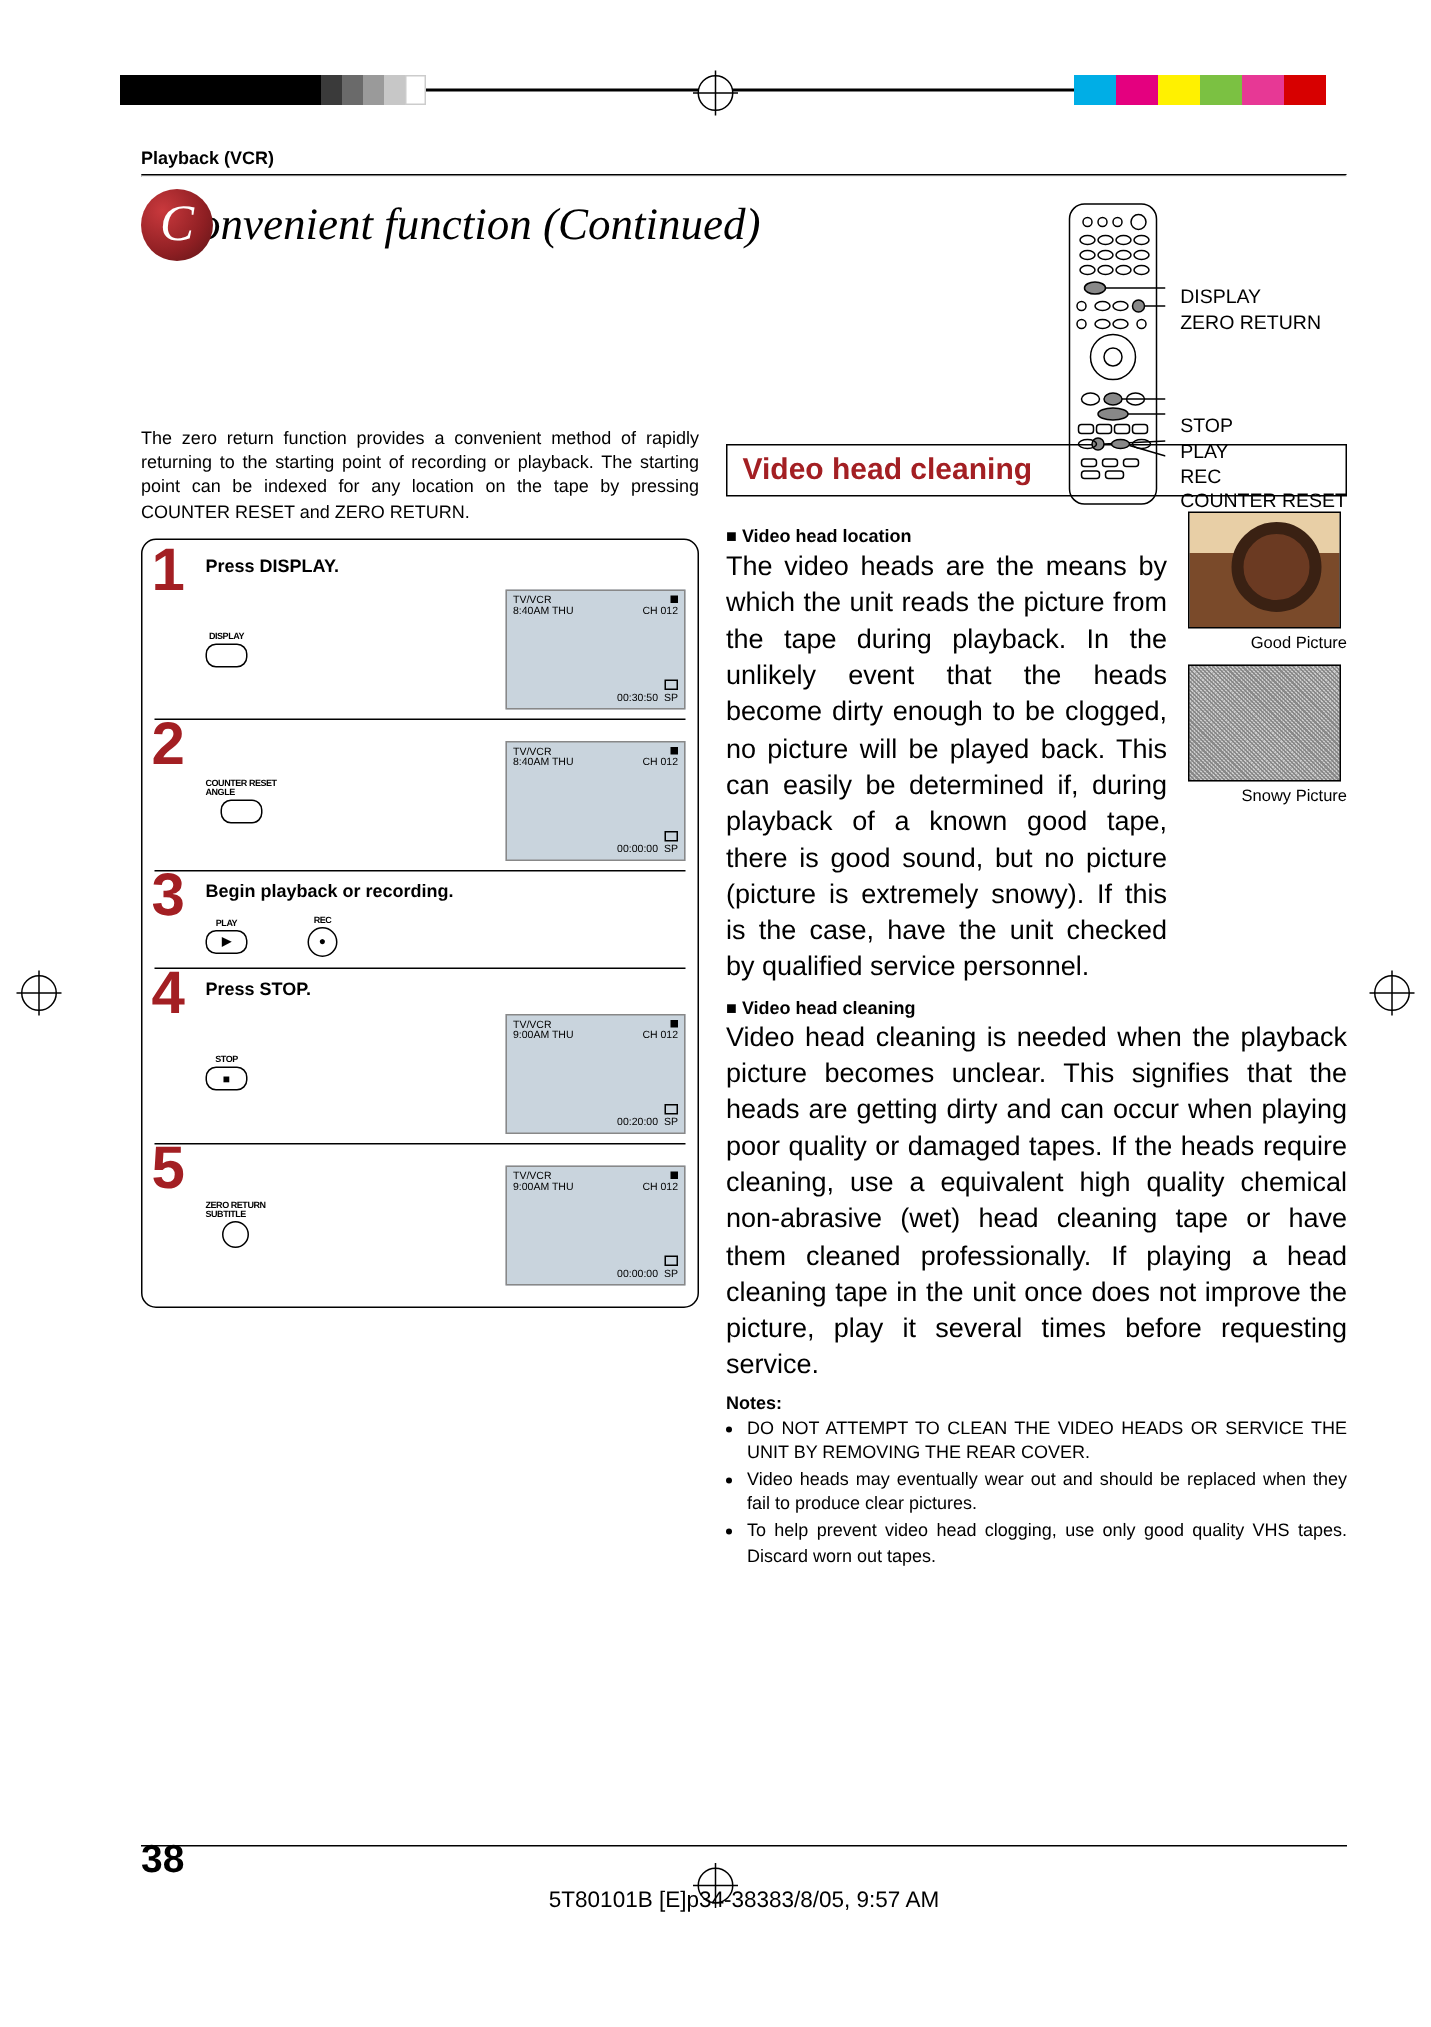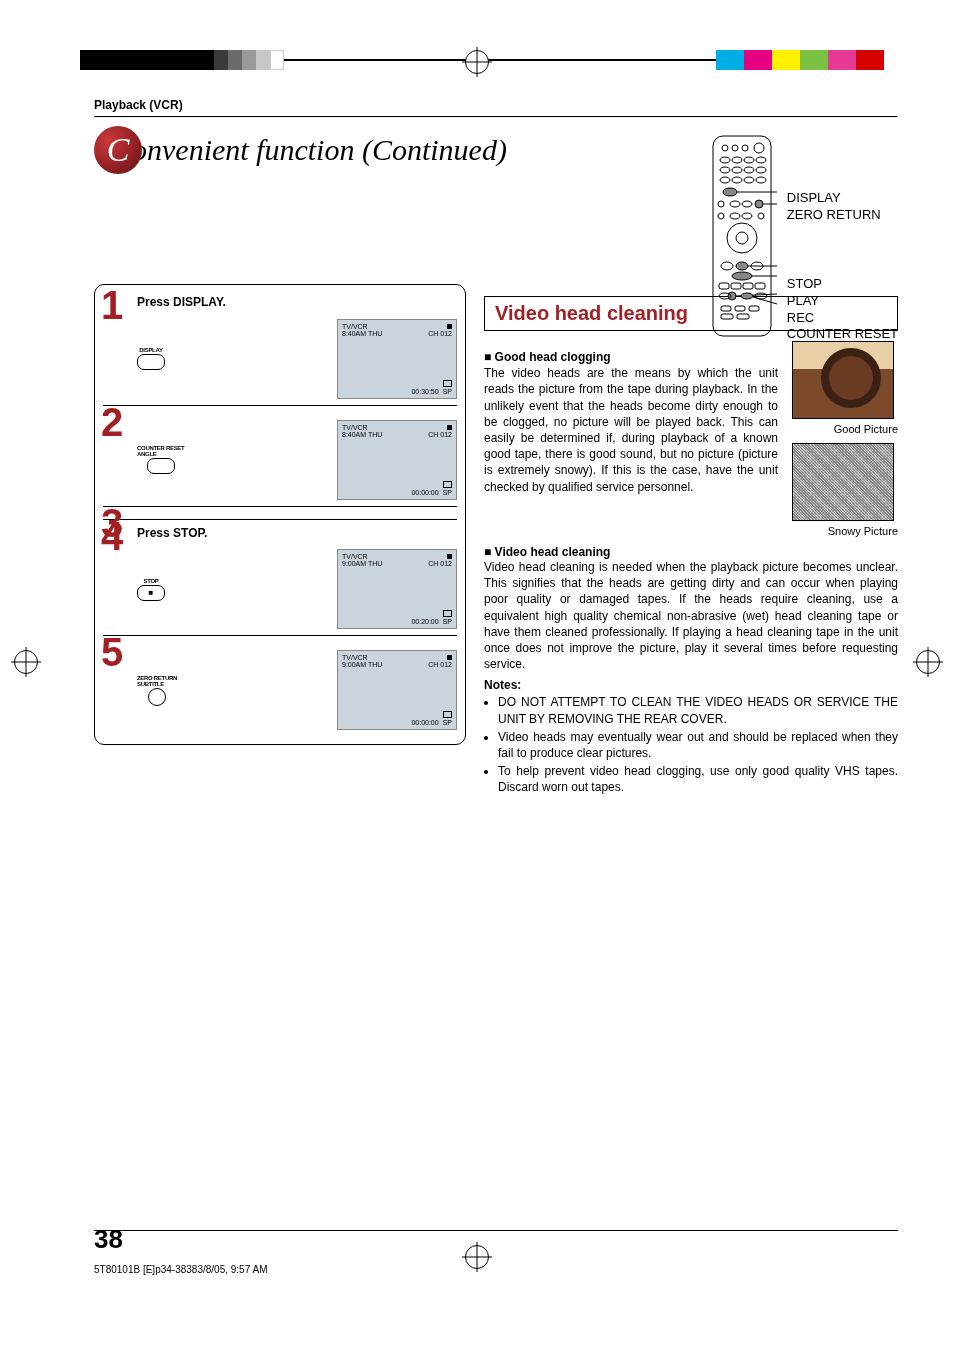--- a/index.html
+++ b/index.html
@@ -173,36 +173,36 @@
     position:absolute; top:6px; left:28px;
   }
   .snowy-pic {
     background-image:
       repeating-linear-gradient(45deg, #888 0 1px, transparent 1px 2px),
       repeating-linear-gradient(-45deg, #aaa 0 1px, transparent 1px 2px);
     background-color:#ccc;
   }
   .subhead { font-size: 12px; font-weight: bold; margin-top: 8px; }
   .subhead::before { content: "■ "; }
-  .body-text { font-size: 12px; line-height: 1.35; text-align: justify; }
+  .body-text { font-size: 18px; line-height: 1.35; text-align: justify; }
   .notes-title { font-size: 12px; font-weight: bold; margin-top: 6px; }
   .notes-list { font-size: 12px; line-height: 1.35; padding-left: 14px; margin: 2px 0; }
   .notes-list li { margin-bottom: 2px; text-align: justify;}
 
   .page-num {
     position: absolute; bottom: 96px; left: 94px;
     font-size: 26px; font-weight: bold;
   }
   .footer-line {
     position: absolute; bottom: 120px; left: 94px; right: 56px;
     border-top: 1px solid #000;
   }
   .footer-meta {
     position: absolute; bottom: 76px; left: 94px; right: 56px;
-    font-size: 10px; display: flex; justify-content: flex-start;
+    font-size: 15px; display: flex; justify-content: center;
   }
 </style>
 </head>
 <body>
 
 <div class="page">
 
   <div class="print-bar">
     <div style="width:80px"></div>
     <div class="seg black" style="width:120px"></div>
@@ -318,20 +318,21 @@
           <div>PLAY</div>
           <div>REC</div>
           <div>COUNTER RESET</div>
         </div>
       </div>
     </div>
 
     <div class="columns">
 
       <div class="col-left">
+        <div class="intro-text">The zero return function provides a convenient method of rapidly returning to the starting point of recording or playback. The starting point can be indexed for any location on the tape by pressing COUNTER RESET and ZERO RETURN.</div>
         <div class="steps-box">
 
           <div class="step">
             <div class="step-num">1</div>
             <div class="step-body">
               <div class="step-text">Press DISPLAY.</div>
               <div class="step-row">
                 <div class="btn-icon">
                   <span class="label">DISPLAY</span>
                   <span class="btn-oval"></span>
@@ -380,20 +381,33 @@
                     <span>00:00:00</span>
                     <span><span class="cass"></span><br><span>SP</span></span>
                   </div>
                 </div>
               </div>
             </div>
           </div>
 
           <div class="step">
             <div class="step-num">3</div>
+            <div class="step-body" style="min-height:52px">
+              <div class="step-text">Begin playback or recording.</div>
+              <div class="step-row" style="justify-content:flex-start; gap:40px">
+                <div class="btn-icon">
+                  <span class="label">PLAY</span>
+                  <span class="btn-oval">▶</span>
+                </div>
+                <div class="btn-icon">
+                  <span class="label">REC</span>
+                  <span class="btn-round" style="width:18px;height:18px">●</span>
+                </div>
+              </div>
+            </div>
           </div>
 
           <div class="step">
             <div class="step-num">4</div>
             <div class="step-body">
               <div class="step-text">Press STOP.</div>
               <div class="step-row">
                 <div class="btn-icon">
                   <span class="label">STOP</span>
                   <span class="btn-oval">■</span>
@@ -448,21 +462,21 @@
           </div>
 
         </div>
       </div>
 
       <div class="col-right">
         <div class="section-title">Video head cleaning</div>
 
         <div class="col-right-inner">
           <div class="col-right-text">
-            <div class="subhead">Good head clogging</div>
+            <div class="subhead">Video head location</div>
             <div class="body-text">The video heads are the means by which the unit reads the picture from the tape during playback. In the unlikely event that the heads become dirty enough to be clogged, no picture will be played back. This can easily be determined if, during playback of a known good tape, there is good sound, but no picture (picture is extremely snowy). If this is the case, have the unit checked by qualified service personnel.</div>
           </div>
           <div class="col-right-imgs">
             <div class="pic-frame good-pic"></div>
             <div>Good Picture</div>
             <div style="height:8px"></div>
             <div class="pic-frame snowy-pic"></div>
             <div>Snowy Picture</div>
           </div>
         </div>

